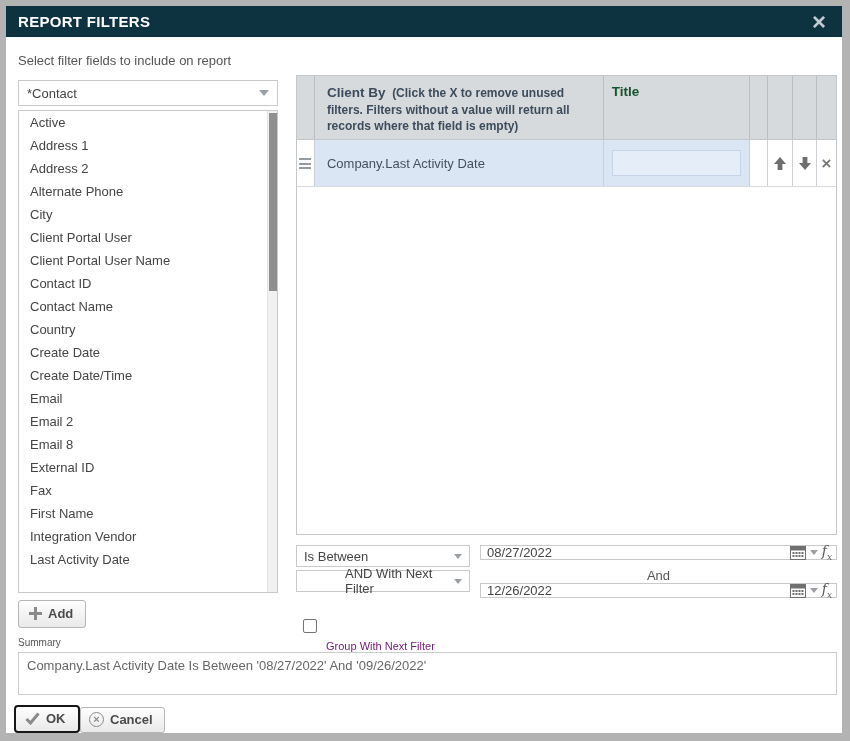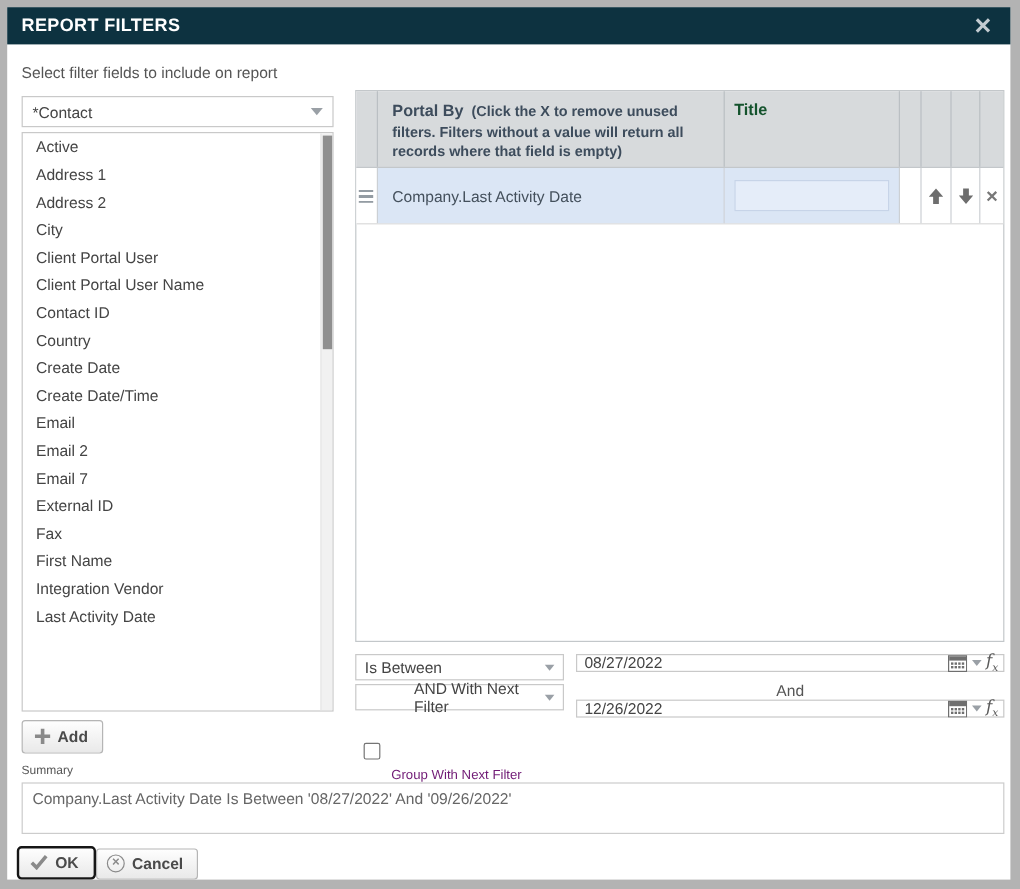--- a/index.html
+++ b/index.html
@@ -142,30 +142,32 @@
   <div class="cat-select">
     <span>*Contact</span>
     <span class="chev"></span>
   </div>
 
   <div class="field-list">
     <div>
         <div class="litem">Active</div>
         <div class="litem">Address 1</div>
         <div class="litem">Address 2</div>
+        <div class="litem">Alternate Phone</div>
         <div class="litem">City</div>
         <div class="litem">Client Portal User</div>
         <div class="litem">Client Portal User Name</div>
         <div class="litem">Contact ID</div>
+        <div class="litem">Contact Name</div>
         <div class="litem">Country</div>
         <div class="litem">Create Date</div>
         <div class="litem">Create Date/Time</div>
         <div class="litem">Email</div>
         <div class="litem">Email 2</div>
-        <div class="litem">Email 7</div>
+        <div class="litem">Email 8</div>
         <div class="litem">External ID</div>
         <div class="litem">Fax</div>
         <div class="litem">First Name</div>
         <div class="litem">Integration Vendor</div>
         <div class="litem">Last Activity Date</div>
       </div>
     <div class="vscroll">
       <div class="vthumb"></div>
     </div>
   </div>
@@ -175,21 +177,21 @@
         <path d="M5 0 h3 v5 h5 v3 h-5 v5 h-3 v-5 h-5 v-3 h5 z" fill="#8a8a8a"></path>
       </svg>
     <span>Add</span>
   </div>
 
   <div class="ftable">
     <div class="thead">
       <div class="cell c-handle"></div>
       <div class="cell c-filterby">
         <div class="hdr-text">
-          <span class="h-main">Portal By</span>
+          <span class="h-main">Client By</span>
           &nbsp;<span>(Click the X to remove unused filters. Filters without a value will return all records where that field is empty)</span>
         </div>
       </div>
       <div class="cell c-title">
         <span class="h-title">Title</span>
       </div>
       <div class="cell c-sp"></div>
       <div class="cell c-up"></div>
       <div class="cell c-down"></div>
       <div class="cell c-x"></div>

